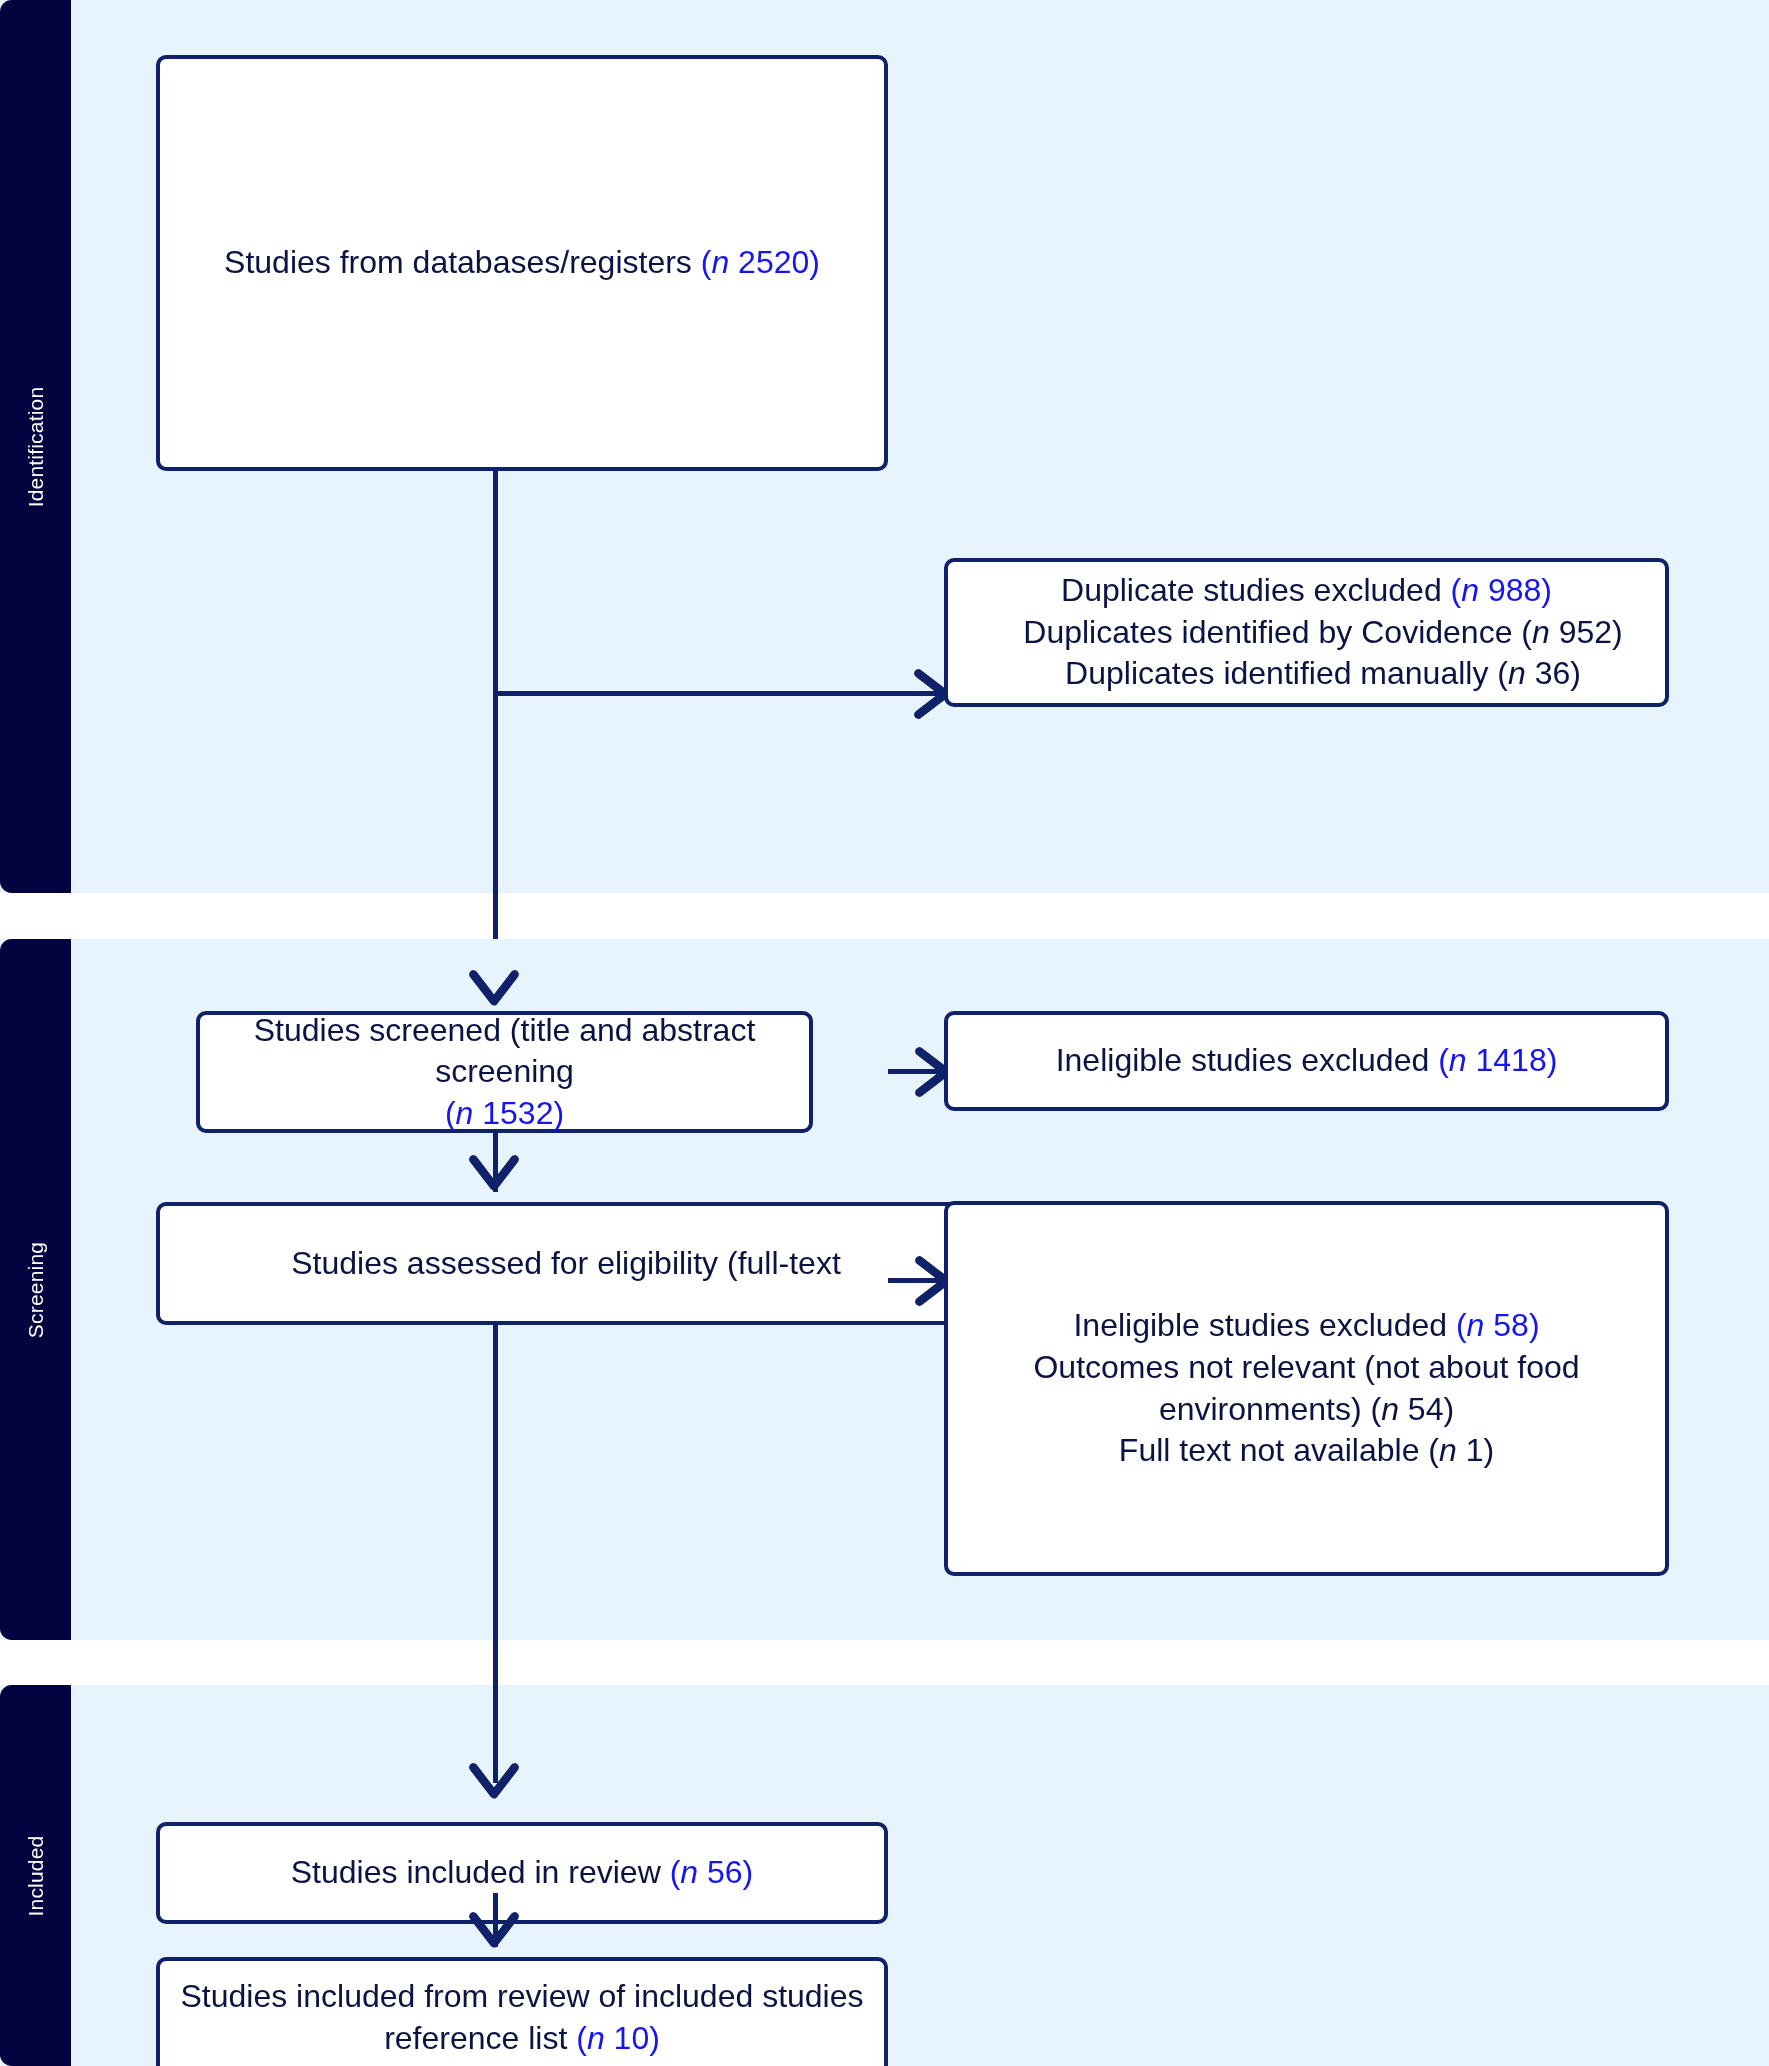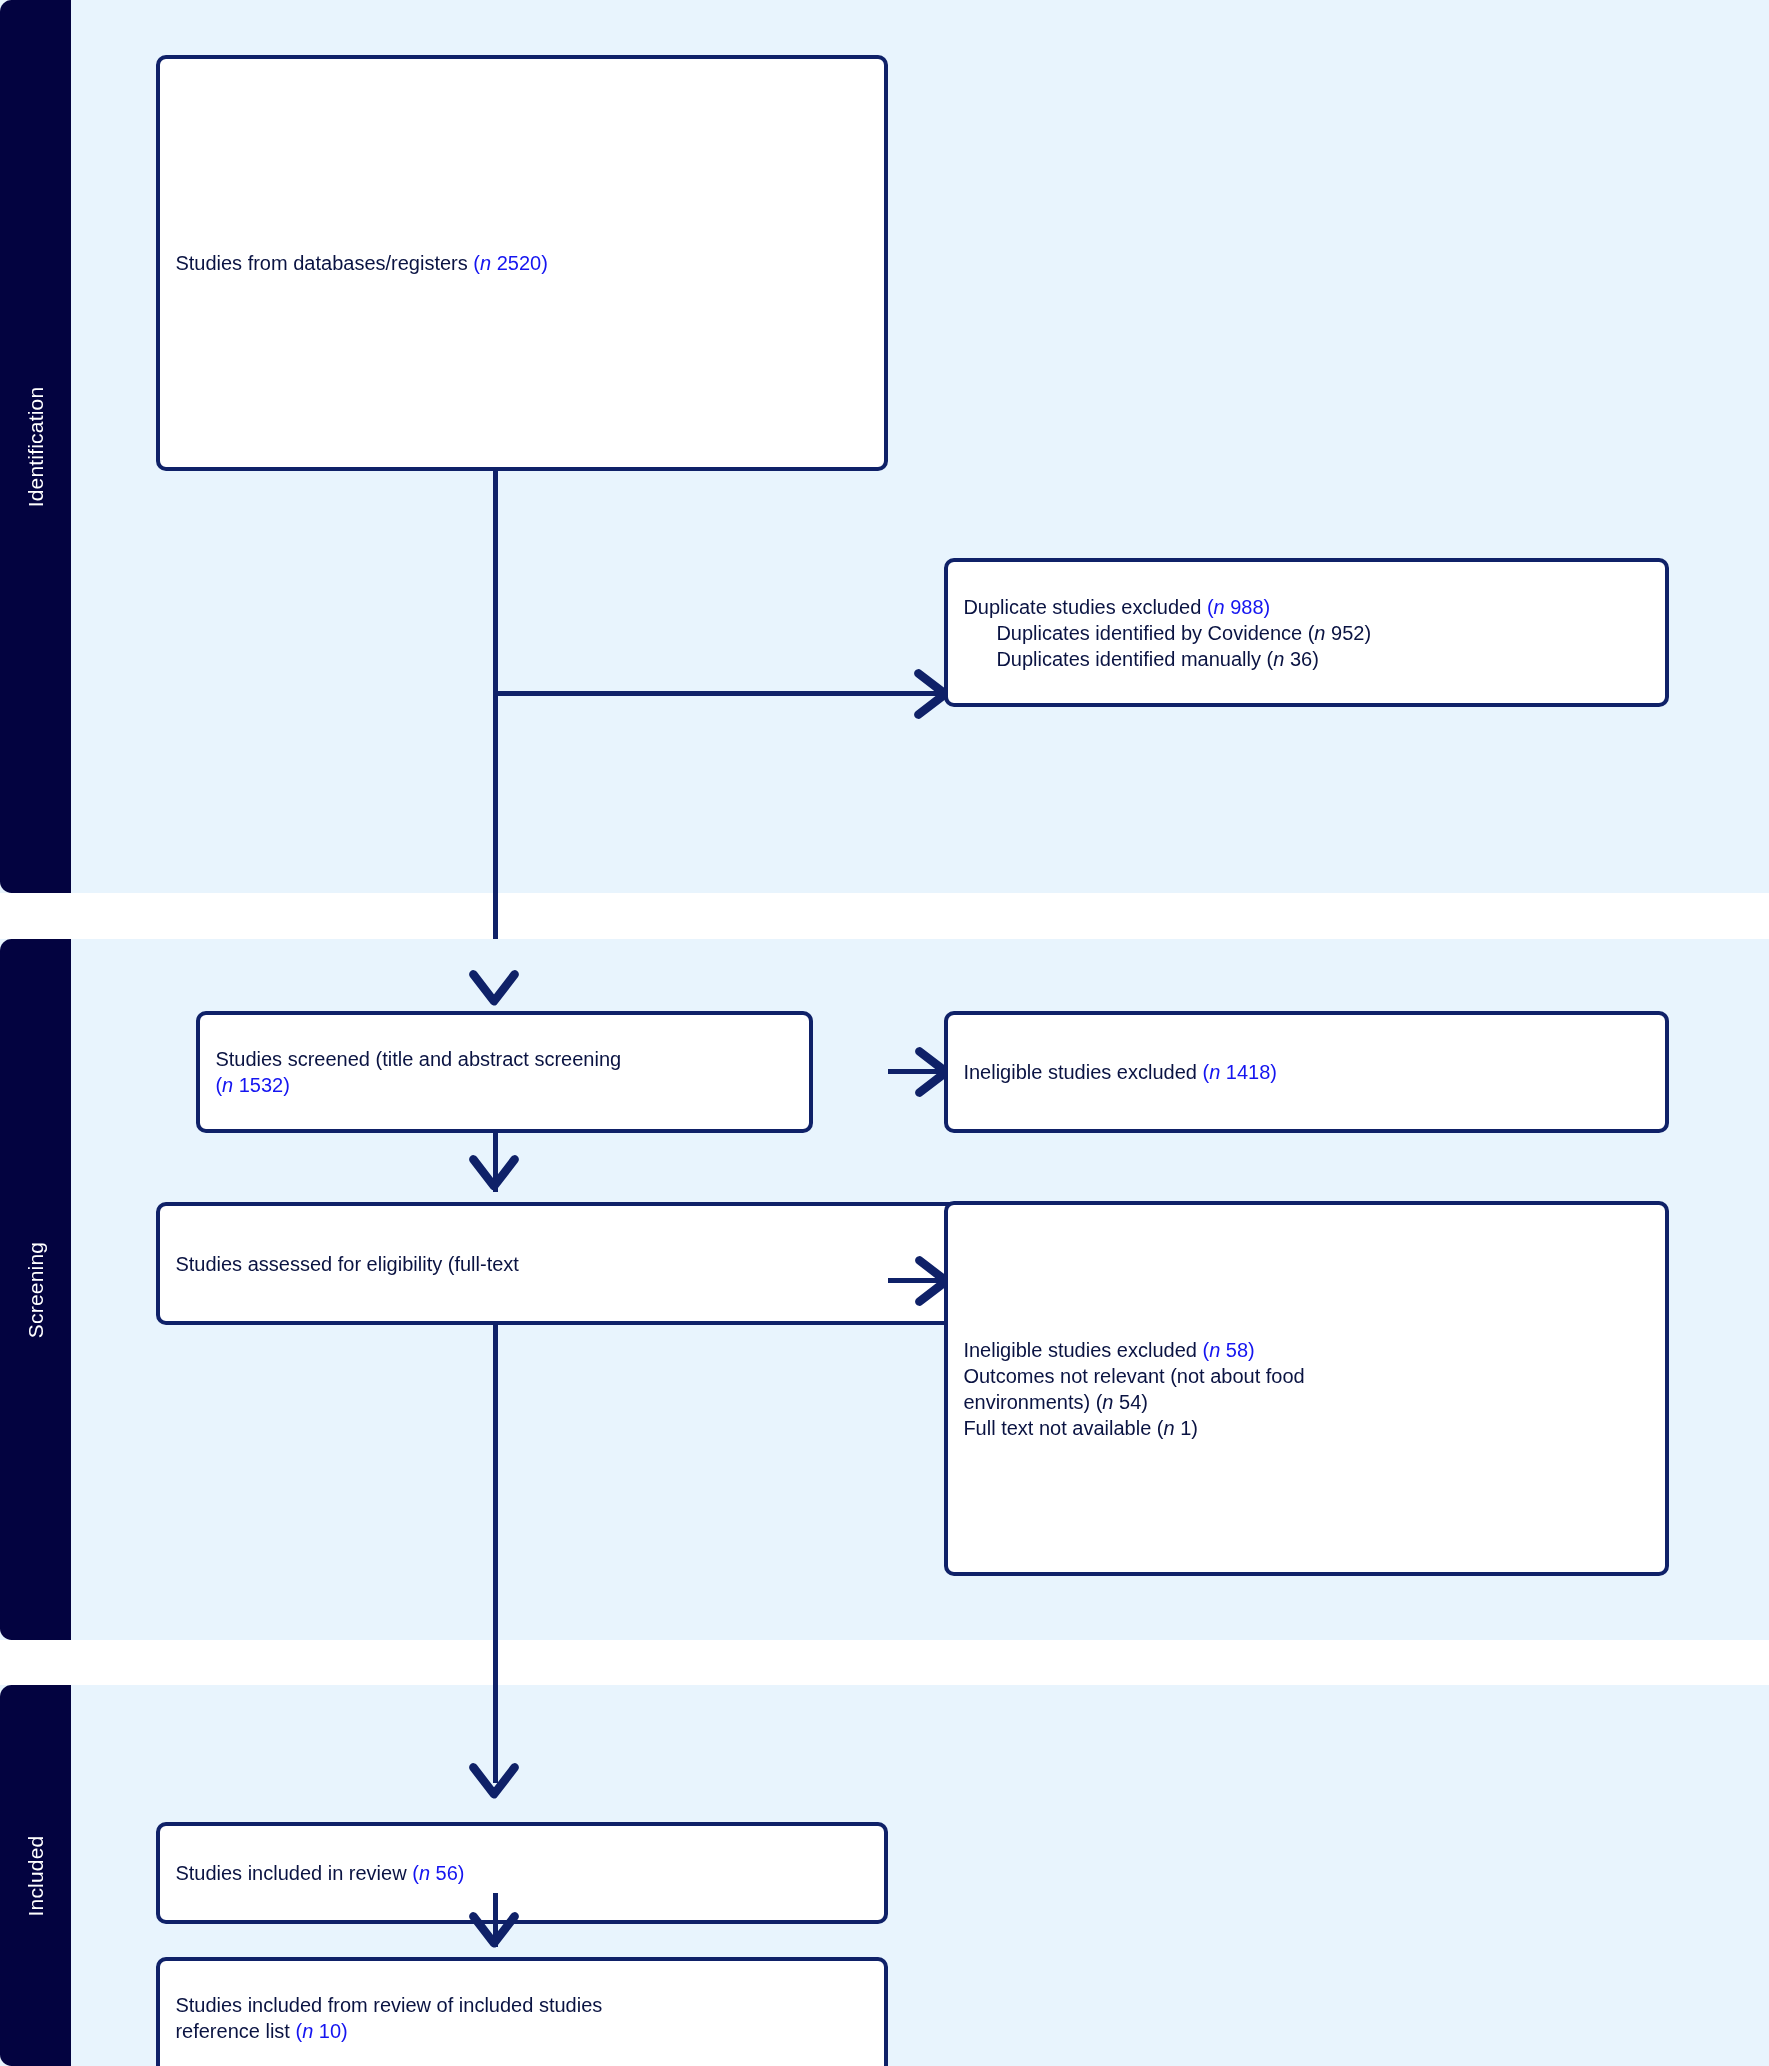--- a/index.html
+++ b/index.html
@@ -50,23 +50,24 @@
     background: #ffffff;
     border: 4.1px solid #0f2168;
     border-radius: 10px;
     box-sizing: border-box;
     display: flex;
     flex-direction: column;
     justify-content: center;
   }
   .box-text {
     padding: 0 15.4px;
-    font-size: 20px;
+    font-size: 32px;
     line-height: 1.30;
     color: #0a1342;
+    text-align: center;
   }
   .box-text .n {
     color: #1515f0;
   }
   .box-text .n i,
   .box-text .nd i {
     font-style: italic;
   }
   .sub-line {
     padding-left: 33px;
@@ -153,21 +154,21 @@
     </div>
   </div>
 
   <div class="hline" style="left:888px; top:1069px; width:58px;"></div>
   <div class="arrow-right" style="left:913px; top:1046px;">
     <svg width="45" height="52" viewBox="0 0 100 116">
       <path d="M 14 12 L 74 58 L 14 104" fill="none" stroke="#0f2168" stroke-width="19" stroke-linecap="round" stroke-linejoin="round"></path>
     </svg>
   </div>
 
-  <div class="box" style="left:944px; top:1011px; width:725px; height:122px;">
+  <div class="box" style="left:944px; top:1011px; width:725px; height:100px;">
     <div class="box-text">
       <span>Ineligible studies excluded</span>
       <span class="n">(<i>n</i>&nbsp;<span>1418</span>)</span>
     </div>
   </div>
 
   <div class="vline" style="left:493px; top:1133px; width:5px; height:59px;"></div>
   <div class="arrow-down" style="left:468px; top:1153px;">
     <svg width="52" height="45" viewBox="0 0 116 100">
       <path d="M 12 14 L 58 74 L 104 14" fill="none" stroke="#0f2168" stroke-width="19" stroke-linecap="round" stroke-linejoin="round"></path>

